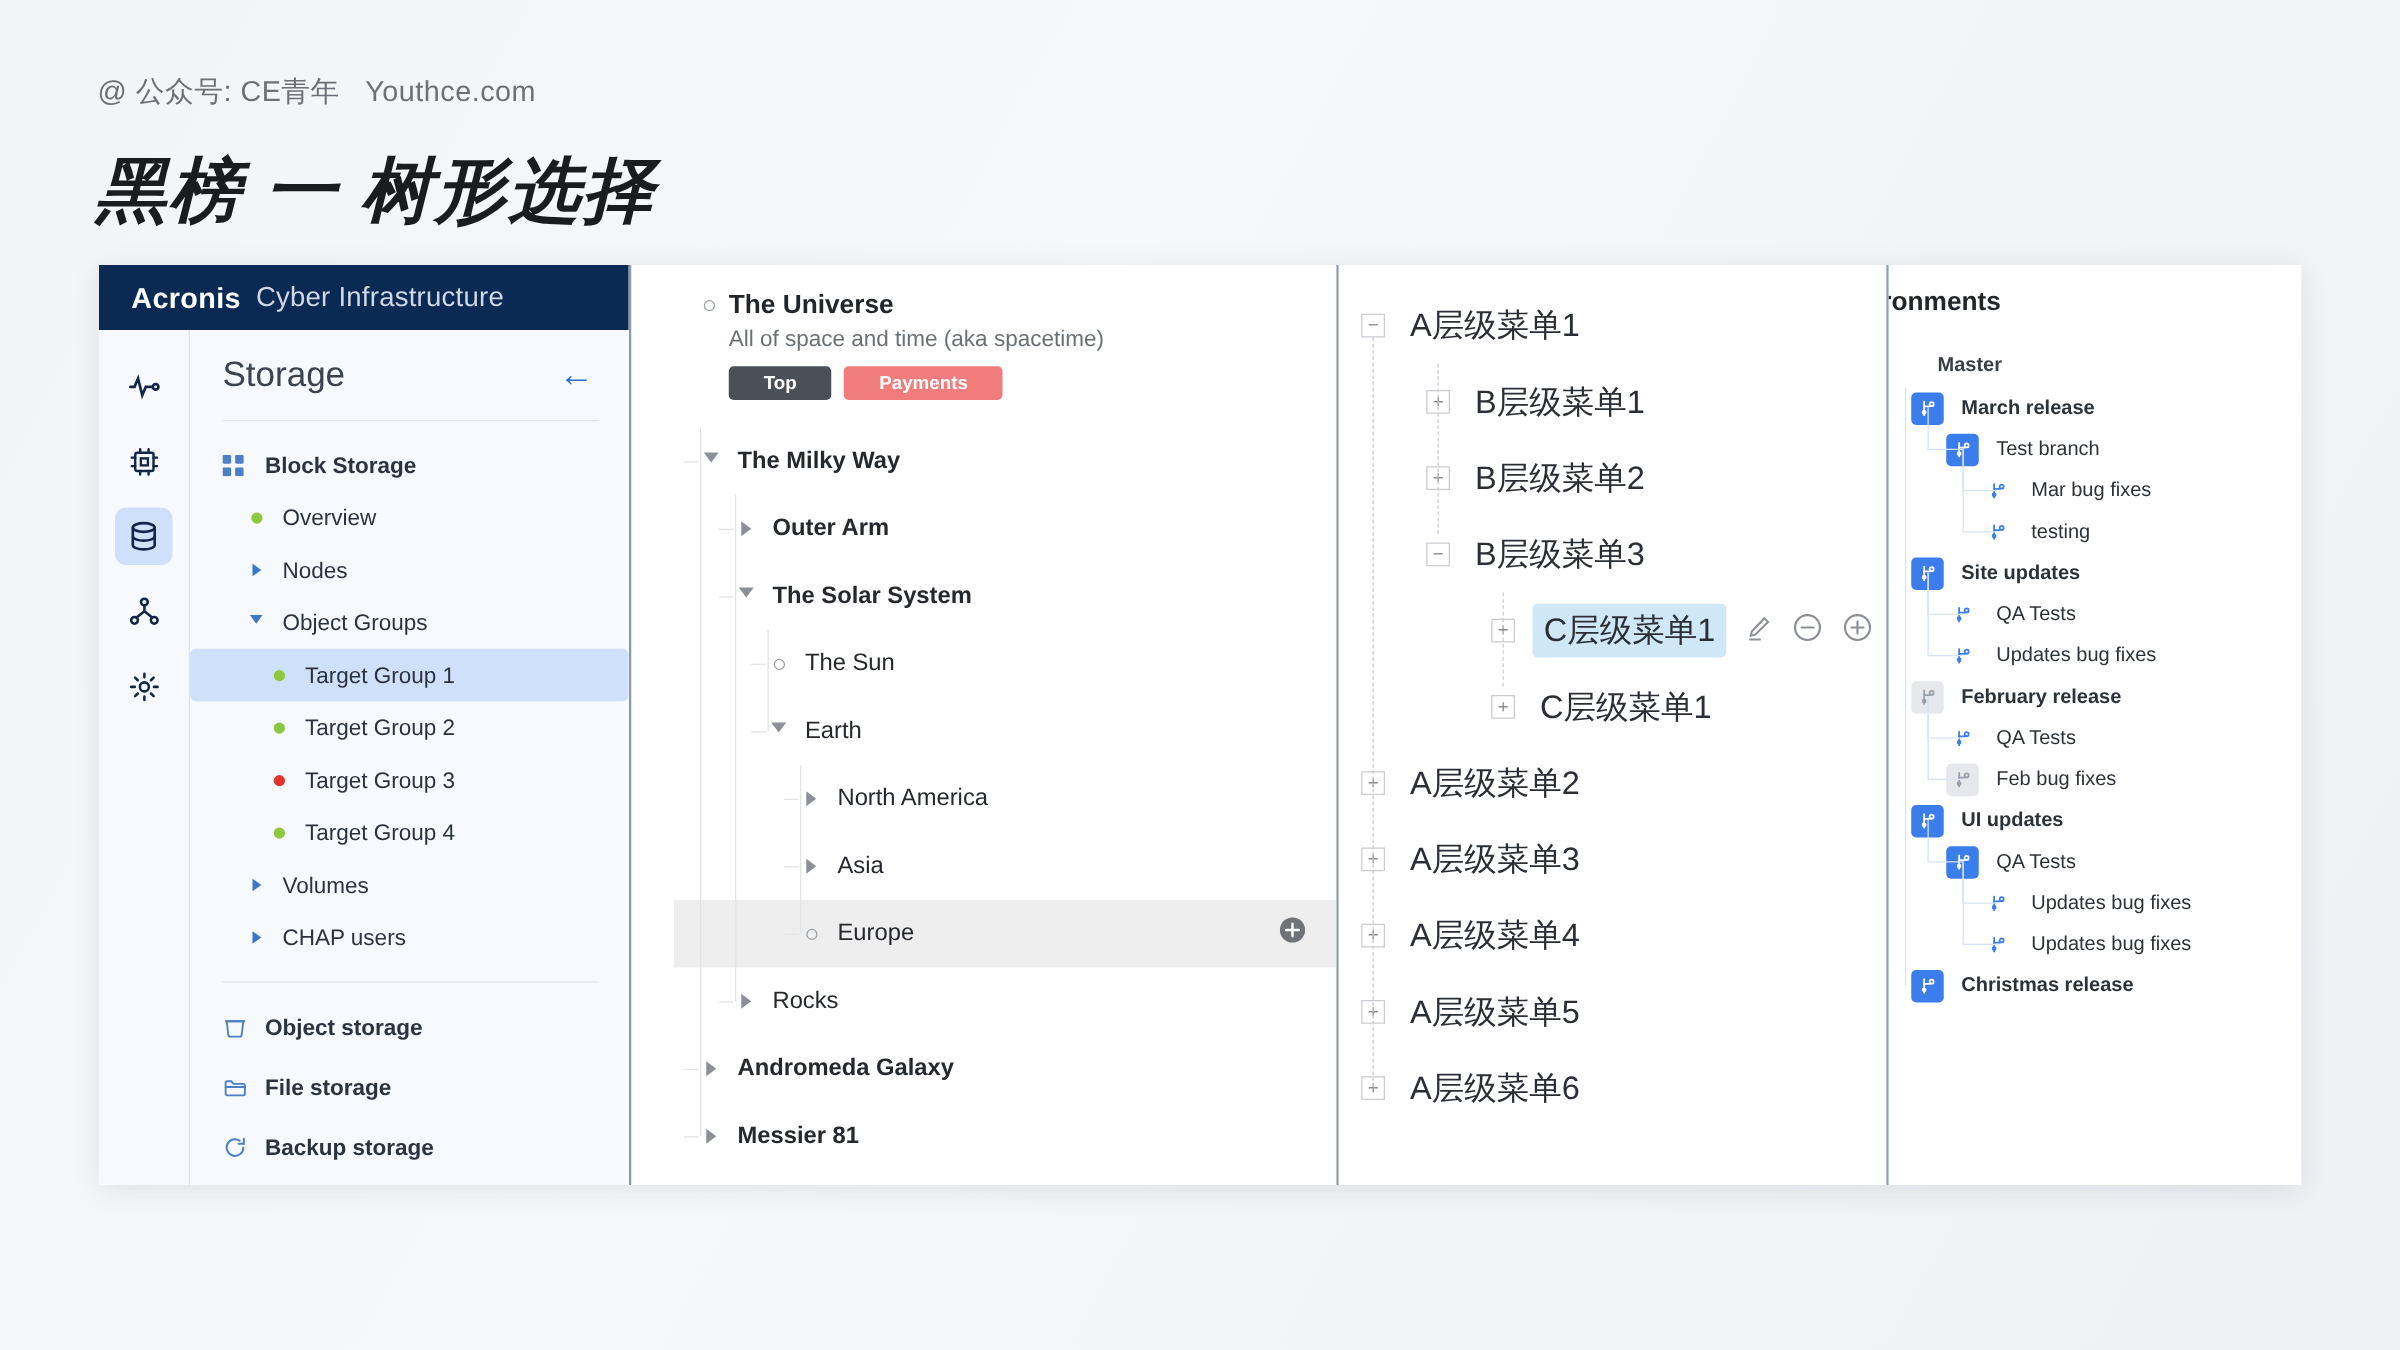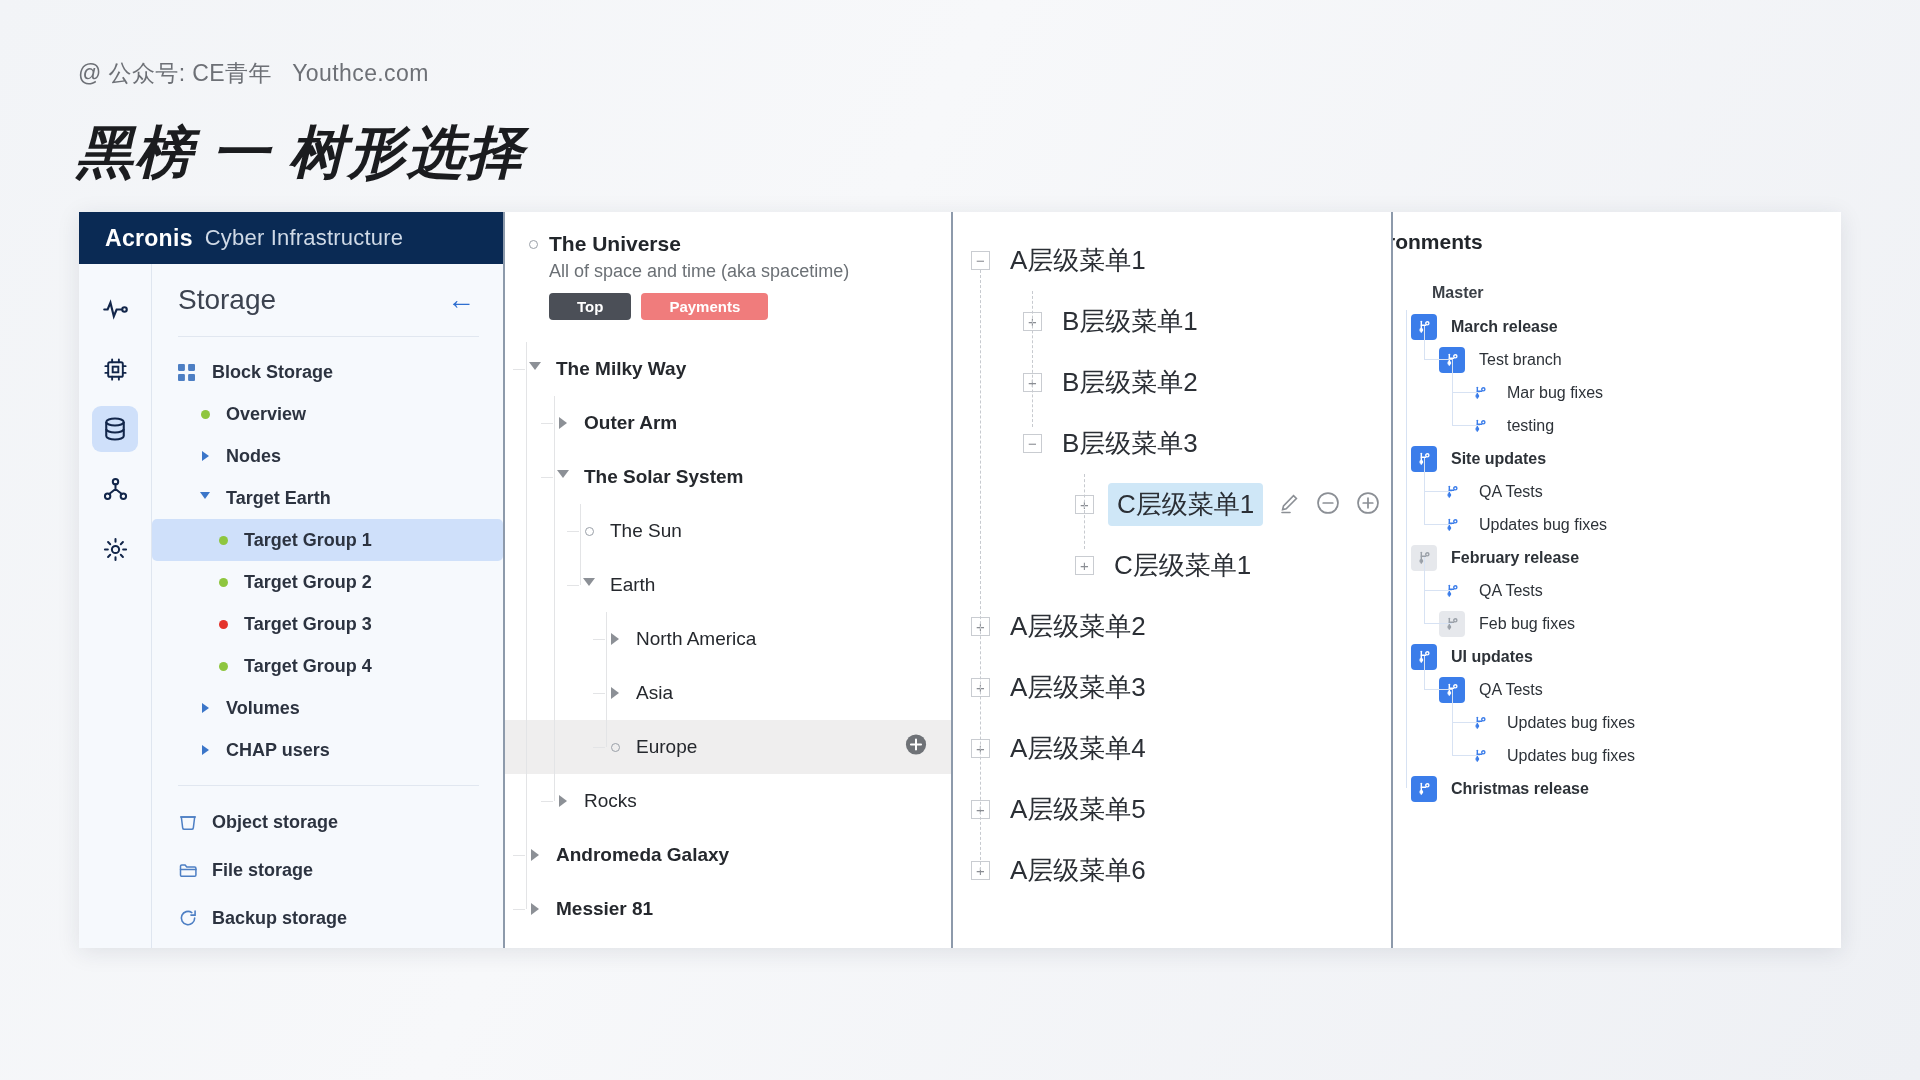--- a/index.html
+++ b/index.html
@@ -67,28 +67,28 @@
   .t1 .ind1 { padding-left: 26px; }
   .t1 .ind2 { padding-left: 42px; }
   .t1 .ind3 { padding-left: 60px; }
   .tw { width: 22px; flex:0 0 22px; display:flex; align-items:center; justify-content:center; }
   .caret { width:0;height:0;border-left:7px solid #3b76c9;border-top:5px solid transparent;border-bottom:5px solid transparent; }
   .caret.down { border-left:5px solid transparent;border-right:5px solid transparent;border-top:7px solid #3b76c9; }
   .dot { width:9px; height:9px; border-radius:50%; }
   .dot.green { background:#8ec63f; }
   .dot.red { background:#e4332b; }
   .glyph { width:24px; flex:0 0 24px; color:#4d7fc4; display:flex; align-items:center; }
-  .lbl { margin-left: 10px; white-space: nowrap; font-weight: bold; }
+  .lbl { margin-left: 10px; white-space: nowrap; }
   .lbl.bold { font-weight: 600; }
   .acr-rule2 { height:1px; background:#e1e7f0; margin: 14px 24px 0 26px; }
   .t2 { list-style:none; padding: 12px 0 0 0; font-size:18px; }
   .t2 li { height: 48px; display:flex; align-items:center; padding-left: 26px; color:#2c3340; font-weight:600; }
 
   
-  .p2 { width: 446px; background: #fff; padding: 20px 0 0 0; position: relative; }
+  .p2 { width: 530px; background: #fff; padding: 20px 0 0 0; position: relative; margin-left: 34px; }
   .u-root { display:flex; align-items:flex-start; padding-left: 18px; }
   .u-circ { width:20px; flex:0 0 20px; display:flex; align-items:center; justify-content:center; margin-top: 8px; }
   .ring { width:9px;height:9px;border-radius:50%;border:1.6px solid #9aa0a8; }
   .u-rtxt { margin-left: 6px; }
   .u-title { font-size: 21px; font-weight: bold; color: #22262b; }
   .u-desc { font-size: 18px; color: #6b7075; margin-top: 5px; }
   .u-badges { margin-top: 11px; display:flex; gap: 10px; }
   .badge { font-size:15px; color:#fff; padding: 5px 28px; border-radius:4px; font-weight:600; }
   .badge.dark { background:#4b4f57; }
   .badge.red { background:#f07c7c; }
@@ -210,21 +210,21 @@
               <li class="ind2">
                 <span class="tw">
                   <i class="caret"></i>
                 </span>
                 <span class="lbl">Nodes</span>
               </li>
               <li class="ind2">
                 <span class="tw">
                   <i class="caret down"></i>
                 </span>
-                <span class="lbl">Target Earth</span>
+                <span class="lbl">Object Groups</span>
               </li>
               <li class="ind3 sel">
                 <span class="tw">
                   <i class="dot green"></i>
                 </span>
                 <span class="lbl">Target Group 1</span>
               </li>
               <li class="ind3">
                 <span class="tw">
                   <i class="dot green"></i>

